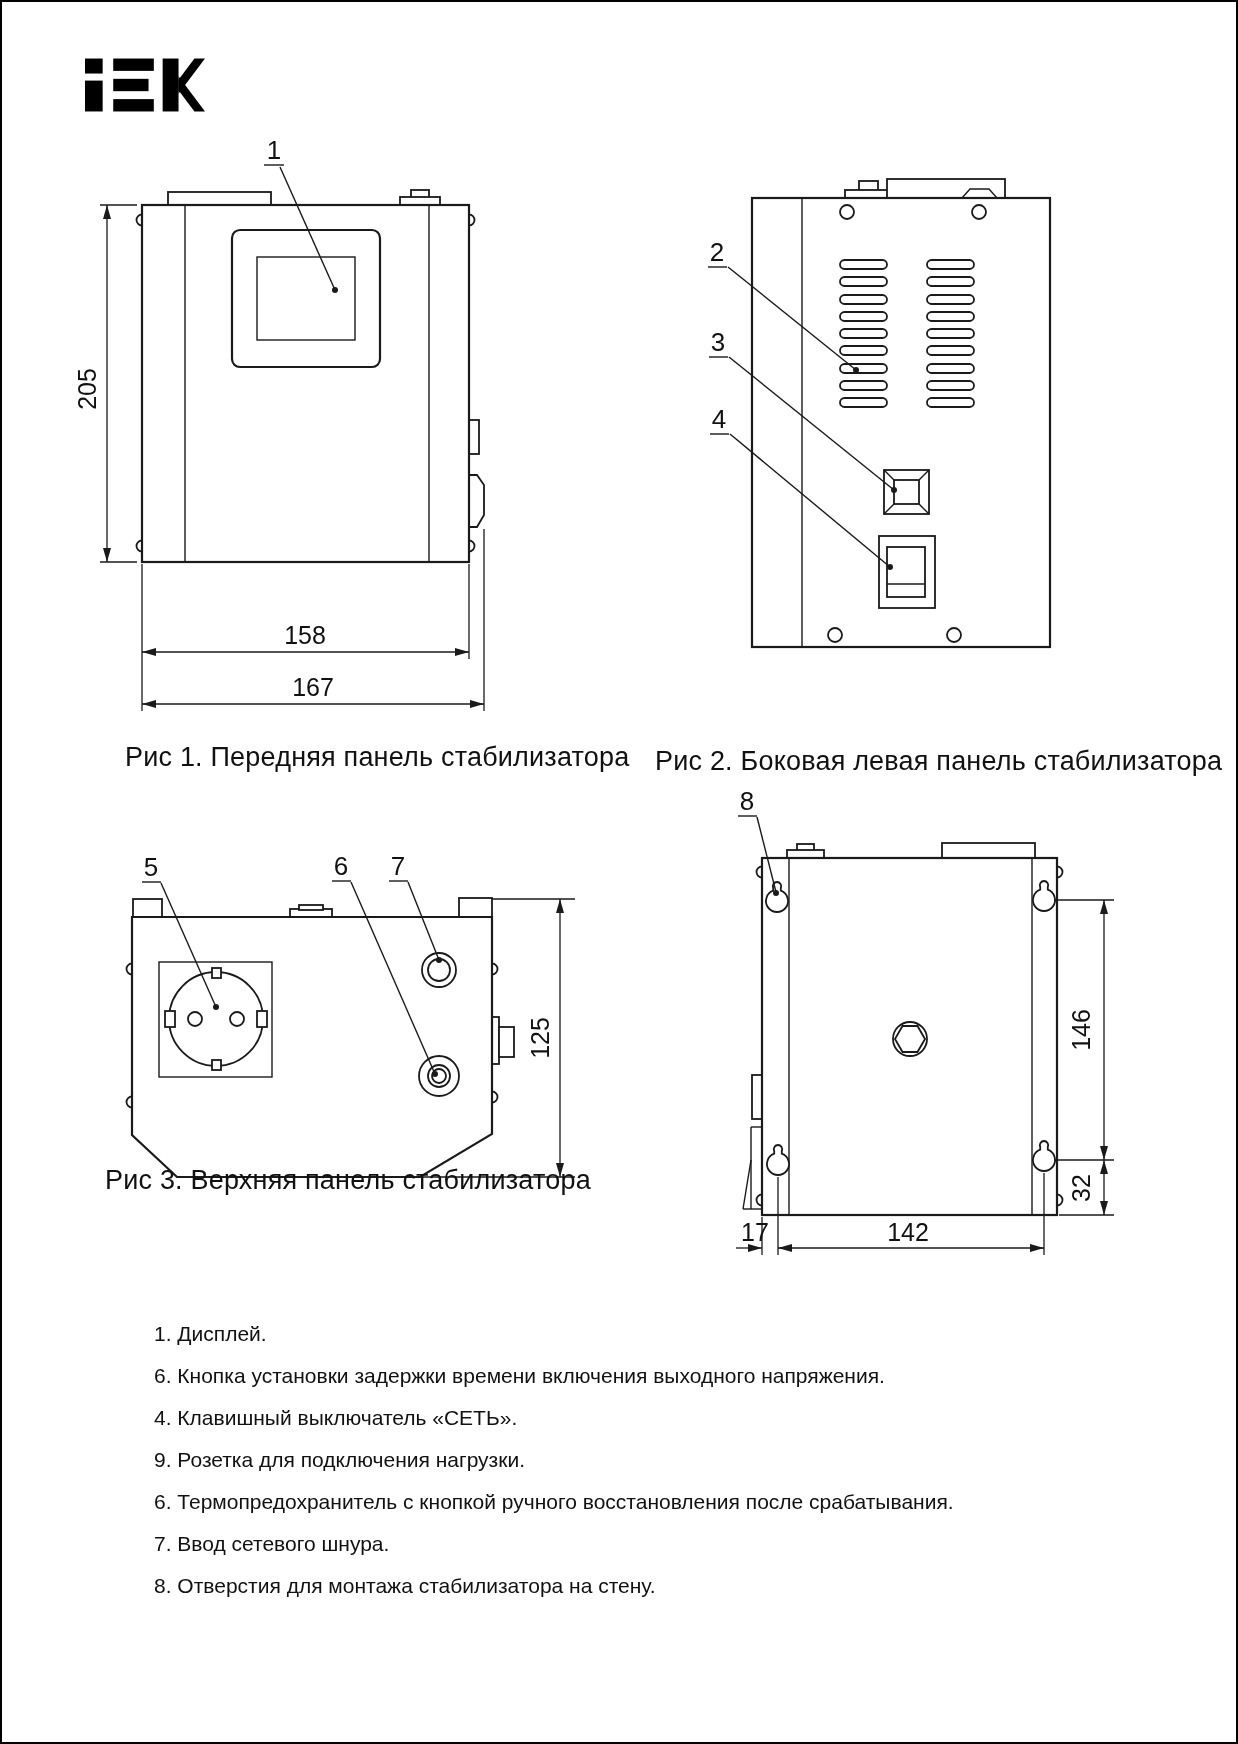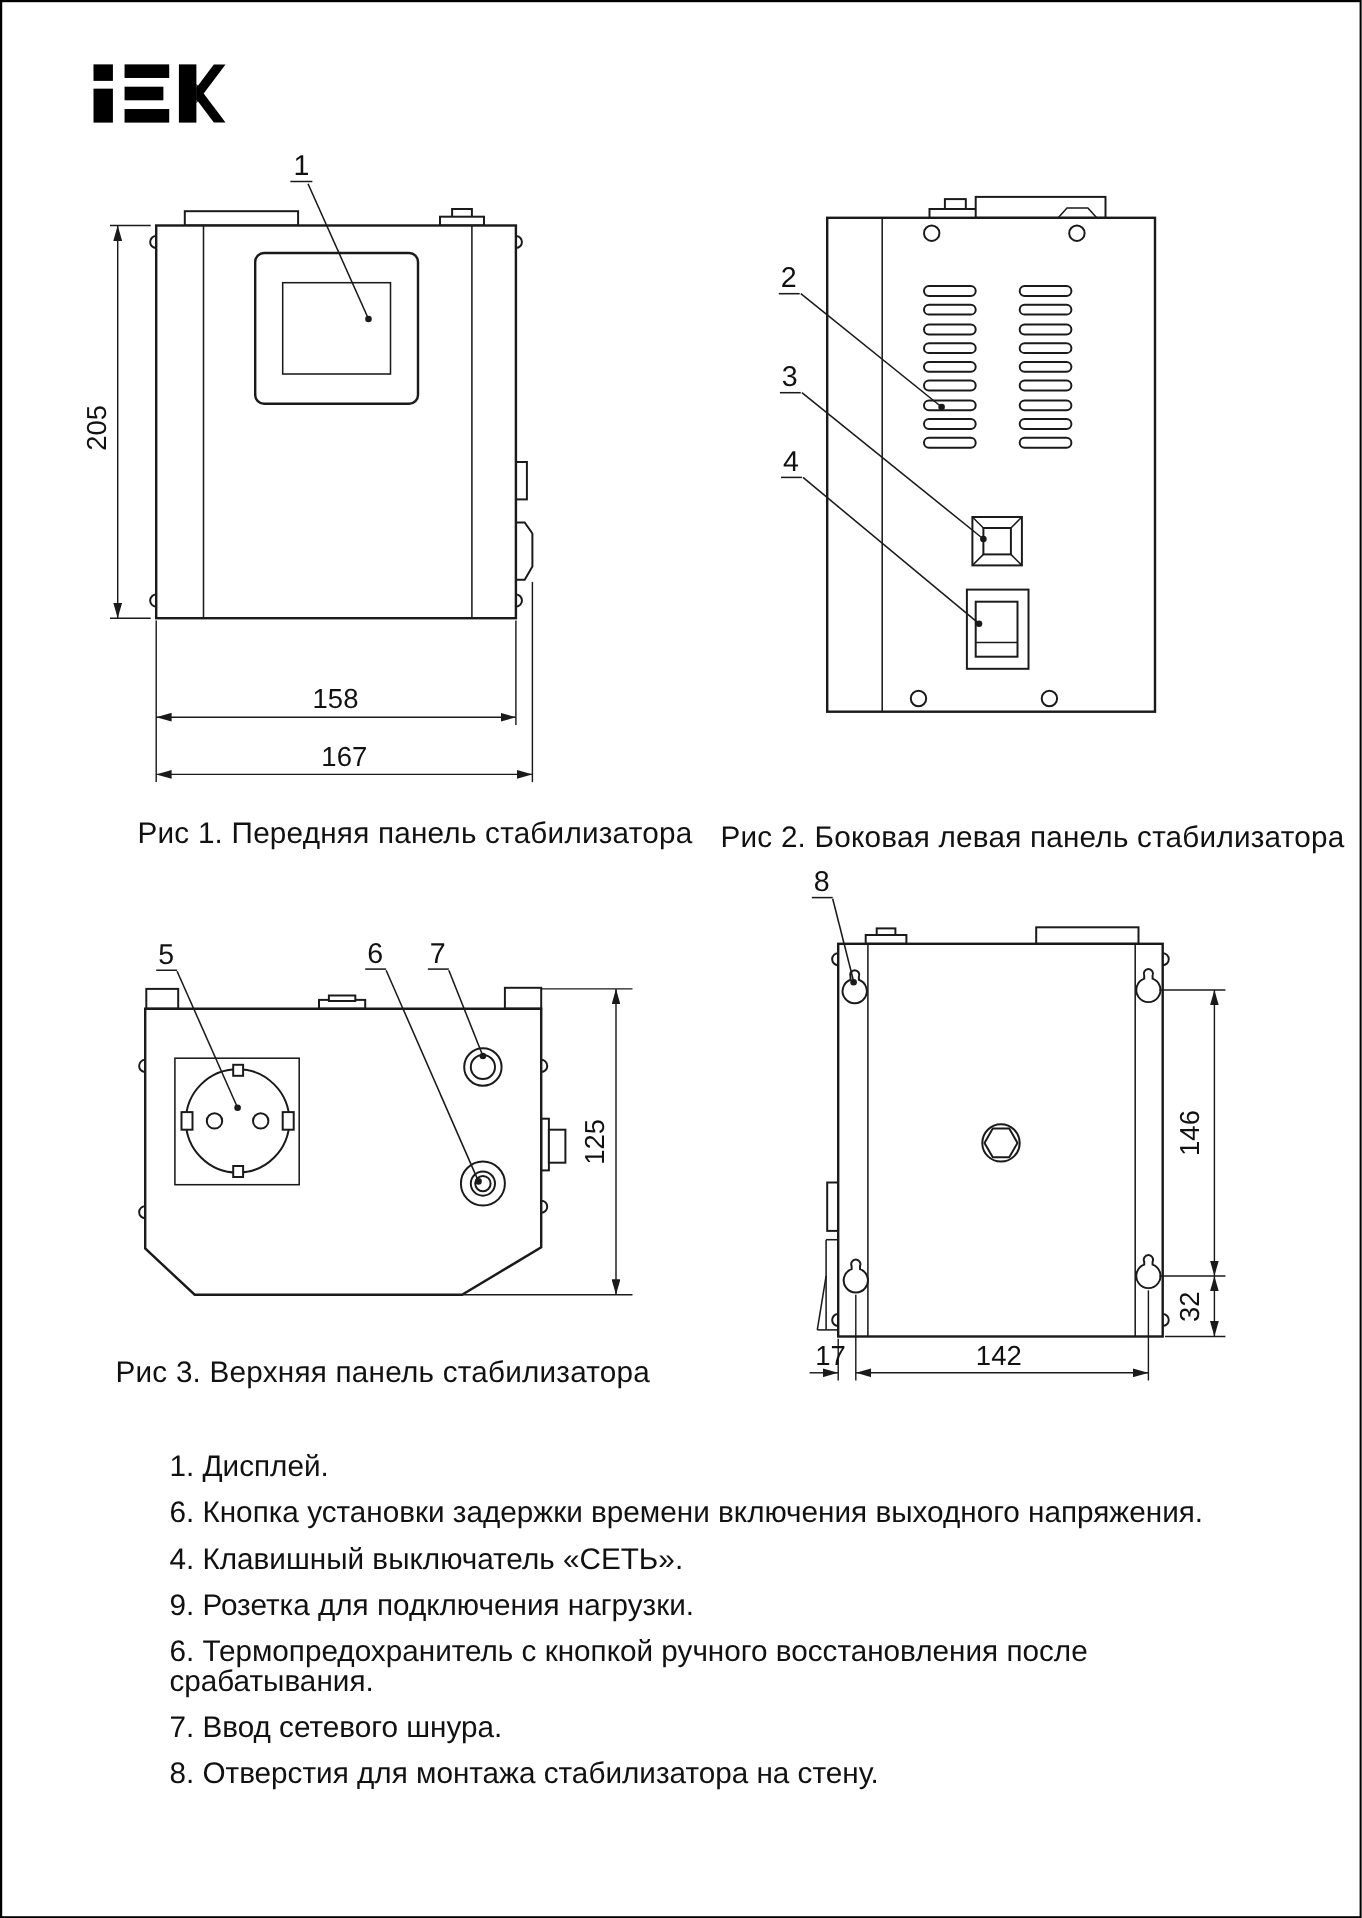--- a/index.html
+++ b/index.html
@@ -8,21 +8,21 @@
     background:#ffffff; border:2px solid #000; box-sizing:border-box;
     font-family:"Liberation Sans", sans-serif; color:#111;
     overflow:hidden;
   }
   .fig { position:absolute; }
   .caption {
     position:absolute; font-size:27px; line-height:30px; color:#111;
     white-space:nowrap; letter-spacing:0.2px;
   }
   .legend { position:absolute; left:152px; top:1318px; width:1010px; }
-  .legend-item { font-size:27px; line-height:27px; margin-bottom:15px; color:#111; }
+  .legend-item { font-size:21px; line-height:27px; margin-bottom:15px; color:#111; }
   .logo { position:absolute; left:83px; top:56px; }
   
   svg { overflow:visible; }
   .outline { fill:#fff; stroke:#1a1a1a; stroke-width:2.2; }
   .feat    { fill:#fff; stroke:#1a1a1a; stroke-width:1.8; }
   .thin    { fill:none; stroke:#1a1a1a; stroke-width:1.4; }
   .dimline { fill:none; stroke:#1a1a1a; stroke-width:1.3; }
   .dot     { fill:#1a1a1a; stroke:none; }
   .dimtxt  { font:25px "Liberation Sans", sans-serif; fill:#111; }
   .callout { font:26px "Liberation Sans", sans-serif; fill:#111; }
@@ -248,21 +248,21 @@
       <line class="thin" x1="264" y1="40" x2="348" y2="232"></line>
       <circle class="dot" cx="348" cy="232" r="3"></circle>
     </g>
     <g>
       <text class="callout" x="311" y="33" text-anchor="middle">7</text>
       <line class="thin" x1="302" y1="39" x2="321" y2="39"></line>
       <line class="thin" x1="321" y1="40" x2="352" y2="118"></line>
       <circle class="dot" cx="352" cy="118" r="3"></circle>
     </g>
   </svg>
-  <div class="caption" style="left:103px; top:1230px;">Рис 3. Верхняя панель стабилизатора</div>
+  <div class="caption" style="left:103px; top:1163px;">Рис 3. Верхняя панель стабилизатора</div>
 
   <svg class="fig" style="left:700px; top:780px;" width="430" height="495" viewBox="0 0 430 495">
     <defs>
       <marker id="a4" markerUnits="userSpaceOnUse" markerWidth="14" markerHeight="8" refX="14" refY="4" orient="auto-start-reverse">
         <path d="M0,0 L14,4 L0,8 Z" fill="#1a1a1a"></path>
       </marker>
       <path id="kh4" class="feat" d="M -3.8 -10.3 A 11 11 0 1 0 3.8 -10.3 L 3.8 -13 A 4.2 4.2 0 1 0 -3.8 -13 Z"></path>
     </defs>
 
     <g>

